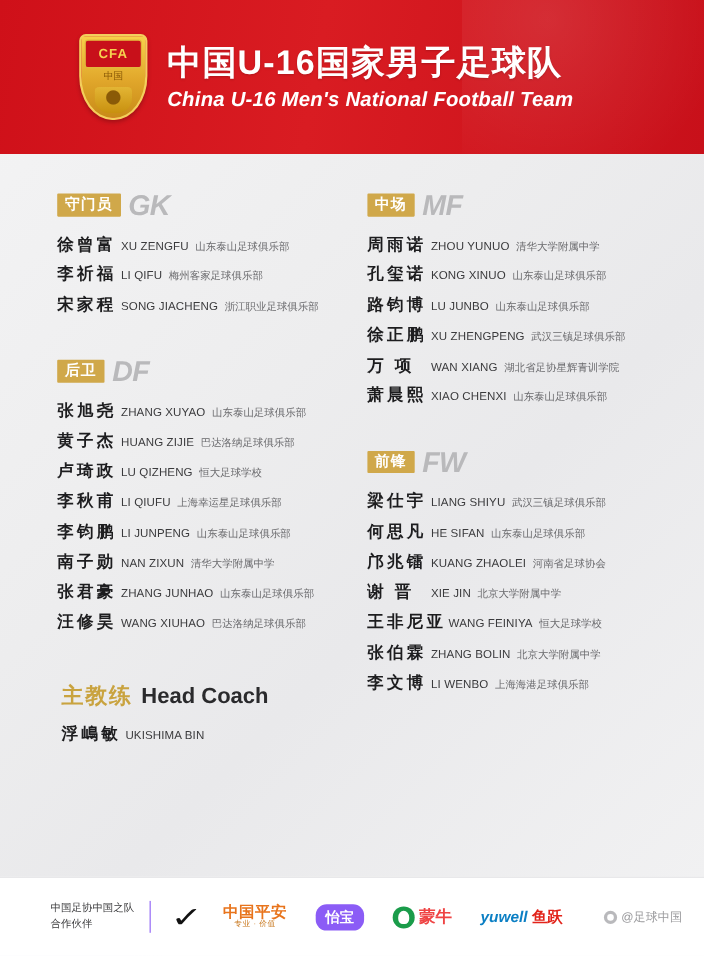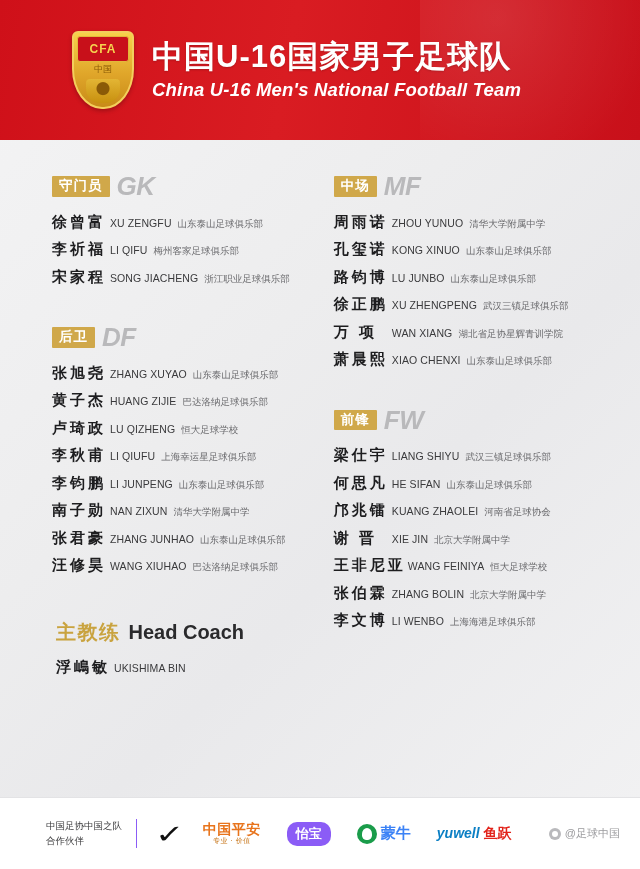--- a/index.html
+++ b/index.html
@@ -199,21 +199,21 @@
   .logo-mengniu { display: flex; align-items: center; gap: 4px; }
   .logo-mengniu .mark {
     width: 20px; height: 20px; border-radius: 50%;
     background: #1a9c4a; position: relative;
   }
   .logo-mengniu .mark:after{
     content:""; position:absolute; left:5px; top:4px;
     width:10px; height:12px; background:#fff;
     border-radius: 50% 50% 40% 40%;
   }
-  .logo-mengniu .txt { font-size: 15px; font-weight: bold; color: #3b82f6; }
+  .logo-mengniu .txt { font-size: 15px; font-weight: bold; color: #ef4444; }
   .logo-yuwell { display: flex; align-items: baseline; gap: 4px; }
   .logo-yuwell .en { color: #0b7fc4; font-size: 14px; font-weight: bold; font-style: italic;}
   .logo-yuwell .cn { color: #e2231a; font-size: 14px; font-weight: bold; }
   .watermark {
     display: flex; align-items: center; gap: 4px;
     color: #9a9a9d; font-size: 11px; white-space: nowrap;
   }
   .wb-dot {
     width: 12px; height: 12px; border-radius: 50%;
     background: #b9b9bc; position: relative;

